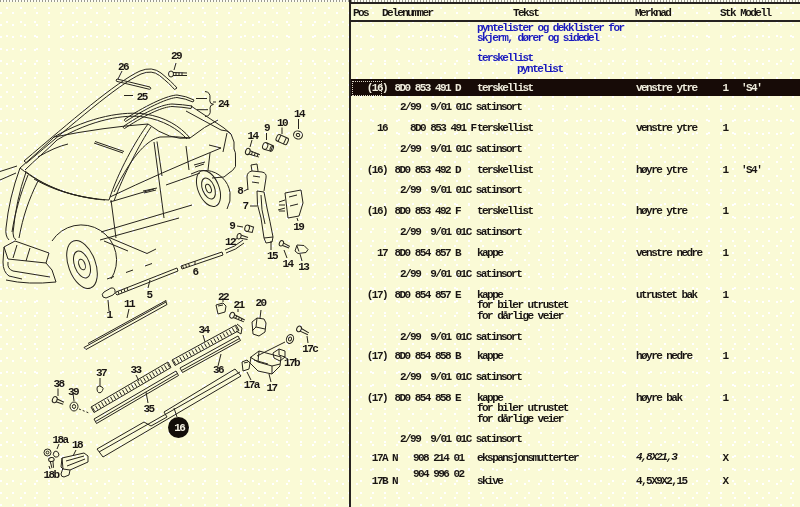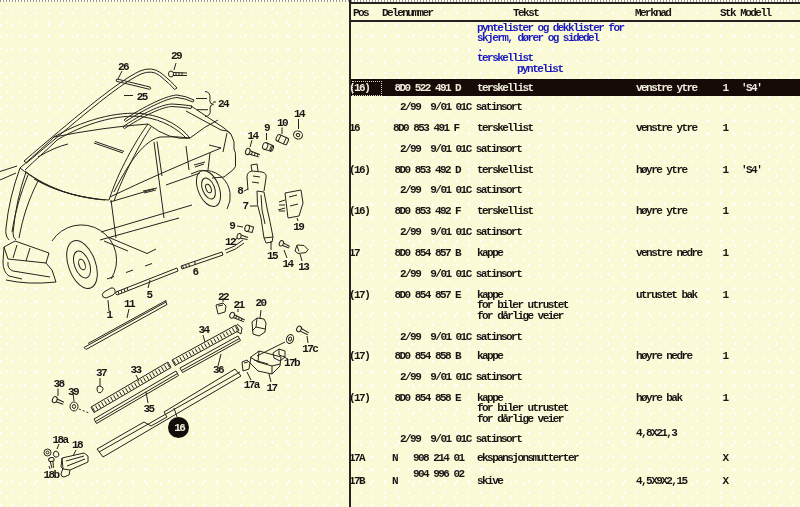--- a/index.html
+++ b/index.html
@@ -11,21 +11,21 @@
     radial-gradient(circle at 1px 1px, #ffffff 0.75px, rgba(255,255,255,0) 1.15px);
   background-size:12px 12px, 14px 14px;
   background-position:0 0, 6px 7px;
   font-family:"Liberation Mono", monospace;
 }
 #topedge{position:absolute;top:0;left:0;width:800px;height:2px;
   background:repeating-linear-gradient(90deg,#9a9a8e 0 1px,#fdfdf2 1px 3px);}
 .t{position:absolute;font:bold 11px "Liberation Mono",monospace;letter-spacing:-1.55px;color:#191513;white-space:pre;line-height:11px;}
 .b{color:#1a1abe;}
 .w{color:#efecdc;}
-.pos{width:38px;text-align:left;}
+.pos{width:38px;text-align:right;}
 #vline{position:absolute;left:349px;top:0;width:2px;height:507px;background:#262220;}
 #hline1{position:absolute;left:349px;top:2px;width:451px;height:2px;background:#262220;}
 #hline2{position:absolute;left:349px;top:20px;width:451px;height:2px;background:#262220;}
 #selrow{position:absolute;left:351px;top:79px;width:449px;height:17px;background:#170b07;}
 #selbox{position:absolute;left:352px;top:80.5px;width:28px;height:13px;border:1px dotted #d8d4c4;}
 </style>
 </head>
 <body>
 <div id="root">
 <div id="topedge"></div>
@@ -428,29 +428,29 @@
 <div class="t" style="left:635px;top:8px;">Merknad</div>
 <div class="t" style="left:720px;top:8px;">Stk Modell</div>
 
 <div class="t b" style="left:477px;top:22.6px;">pyntelister og dekklister for</div>
 <div class="t b" style="left:477px;top:32.8px;">skjerm, dører og sidedel</div>
 <div class="t b" style="left:477px;top:43px;">.</div>
 <div class="t b" style="left:477px;top:53.2px;">terskellist</div>
 <div class="t b" style="left:477px;top:63.6px;padding-left:40px;">pyntelist</div>
 
 <div class="t w pos" style="left:349px;top:83px;">(16)</div>
-<div class="t w" style="left:394.5px;top:83px;">8D0 522 491 D</div>
+<div class="t w" style="left:394.5px;top:83px;">8D0 853 491 D</div>
 <div class="t w" style="left:477px;top:83px;">terskellist</div>
 <div class="t w" style="left:636px;top:83px;">venstre ytre</div>
 <div class="t w" style="left:722.5px;top:83px;">1</div>
 <div class="t w" style="left:741px;top:83px;">'S4'</div>
 <div class="t" style="left:400px;top:101.5px;">2/99  9/01 01C satinsort</div>
 
 <div class="t pos" style="left:349px;top:123px;">16</div>
-<div class="t" style="left:393px;top:123px;">8D0 853 491 F</div>
+<div class="t" style="left:410px;top:123px;">8D0 853 491 F</div>
 <div class="t" style="left:477px;top:123px;">terskellist</div>
 <div class="t" style="left:636px;top:123px;">venstre ytre</div>
 <div class="t" style="left:722.5px;top:123px;">1</div>
 <div class="t" style="left:400px;top:143.5px;">2/99  9/01 01C satinsort</div>
 
 <div class="t pos" style="left:349px;top:164.5px;">(16)</div>
 <div class="t" style="left:394.5px;top:164.5px;">8D0 853 492 D</div>
 <div class="t" style="left:477px;top:164.5px;">terskellist</div>
 <div class="t" style="left:636px;top:164.5px;">høyre ytre</div>
 <div class="t" style="left:722.5px;top:164.5px;">1</div>
@@ -493,21 +493,21 @@
 <div class="t" style="left:477px;top:403px;">for biler utrustet</div>
 <div class="t" style="left:477px;top:413.5px;">for dårlige veier</div>
 <div class="t" style="left:636px;top:392.5px;">høyre bak</div>
 <div class="t" style="left:722.5px;top:392.5px;">1</div>
 <div class="t" style="left:400px;top:434px;">2/99  9/01 01C satinsort</div>
 
 <div class="t pos" style="left:349px;top:452.5px;">17A</div>
 <div class="t" style="left:392px;top:452.5px;">N</div>
 <div class="t" style="left:413px;top:452.5px;">908 214 01</div>
 <div class="t" style="left:477px;top:452.5px;">ekspansjonsmutterter</div>
-<div class="t" style="left:636px;top:428px;">4,8X21,3</div>
+<div class="t" style="left:636px;top:452px;font-style:italic;">4,8X21,3</div>
 <div class="t" style="left:722.5px;top:452.5px;">X</div>
 
 <div class="t pos" style="left:349px;top:475.5px;">17B</div>
 <div class="t" style="left:392px;top:475.5px;">N</div>
 <div class="t" style="left:413px;top:469px;">904 996 02</div>
 <div class="t" style="left:477px;top:475.5px;">skive</div>
 <div class="t" style="left:636px;top:475.5px;">4,5X9X2,15</div>
 <div class="t" style="left:722.5px;top:475.5px;">X</div>
 </div>
 

